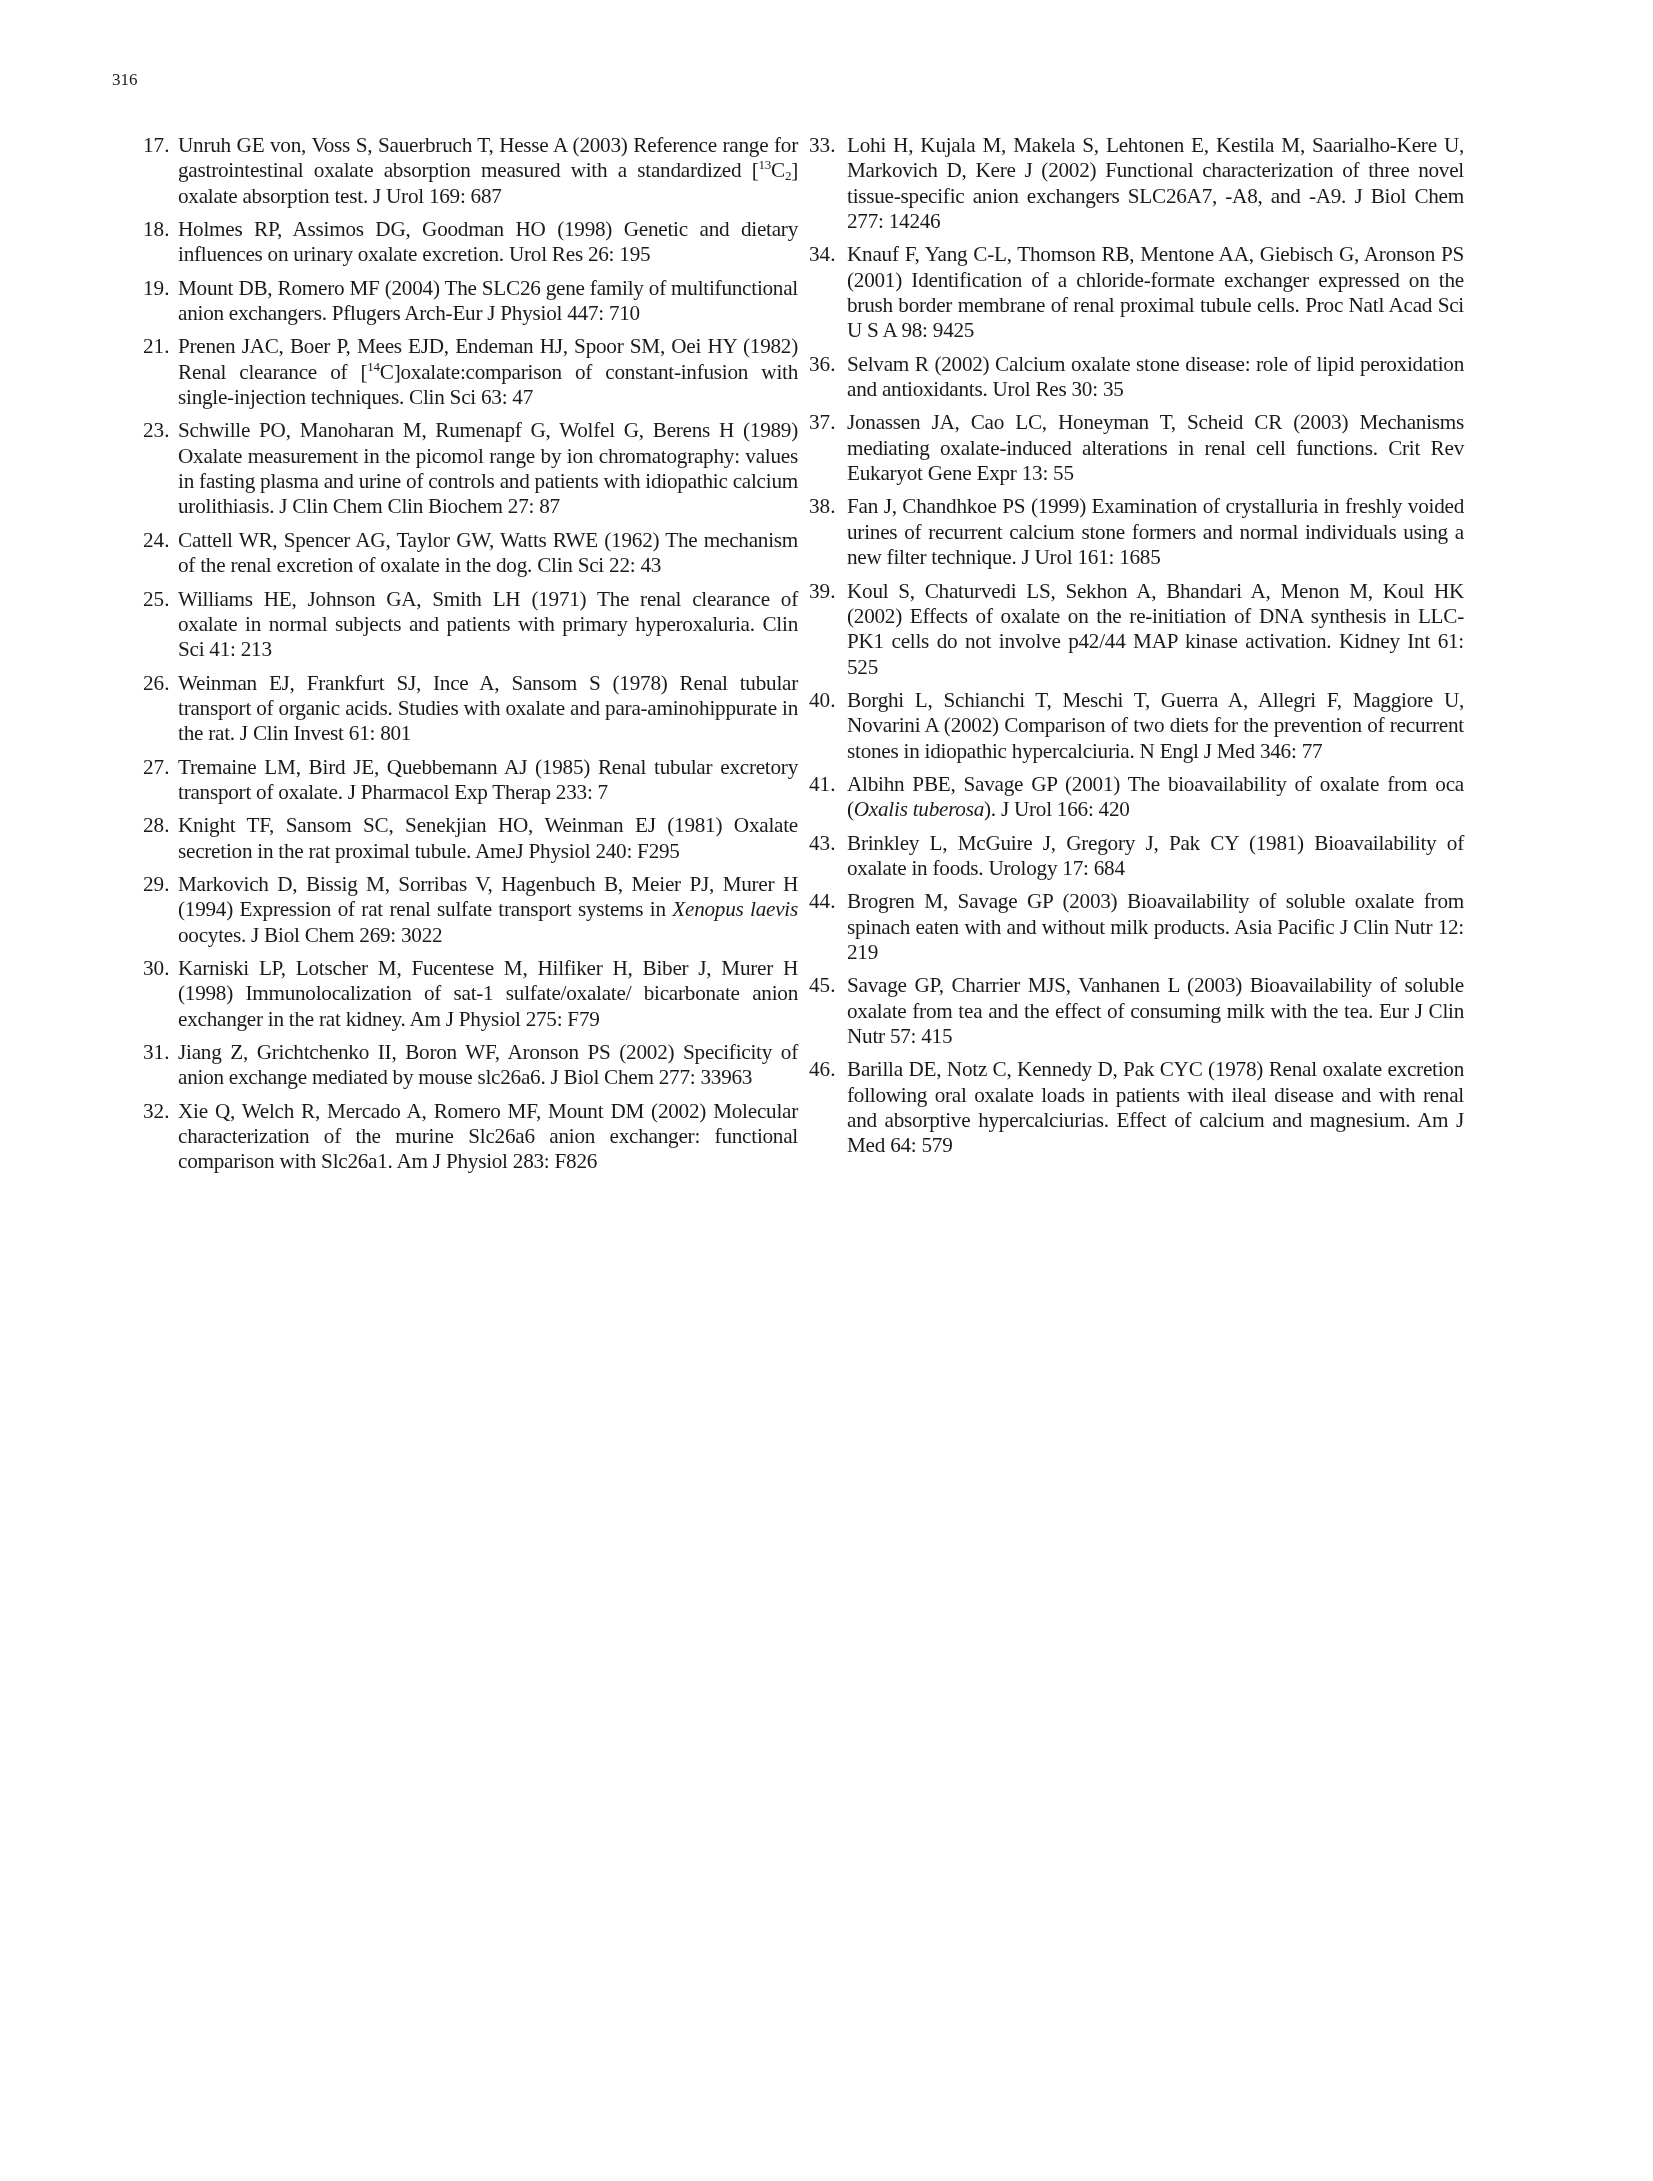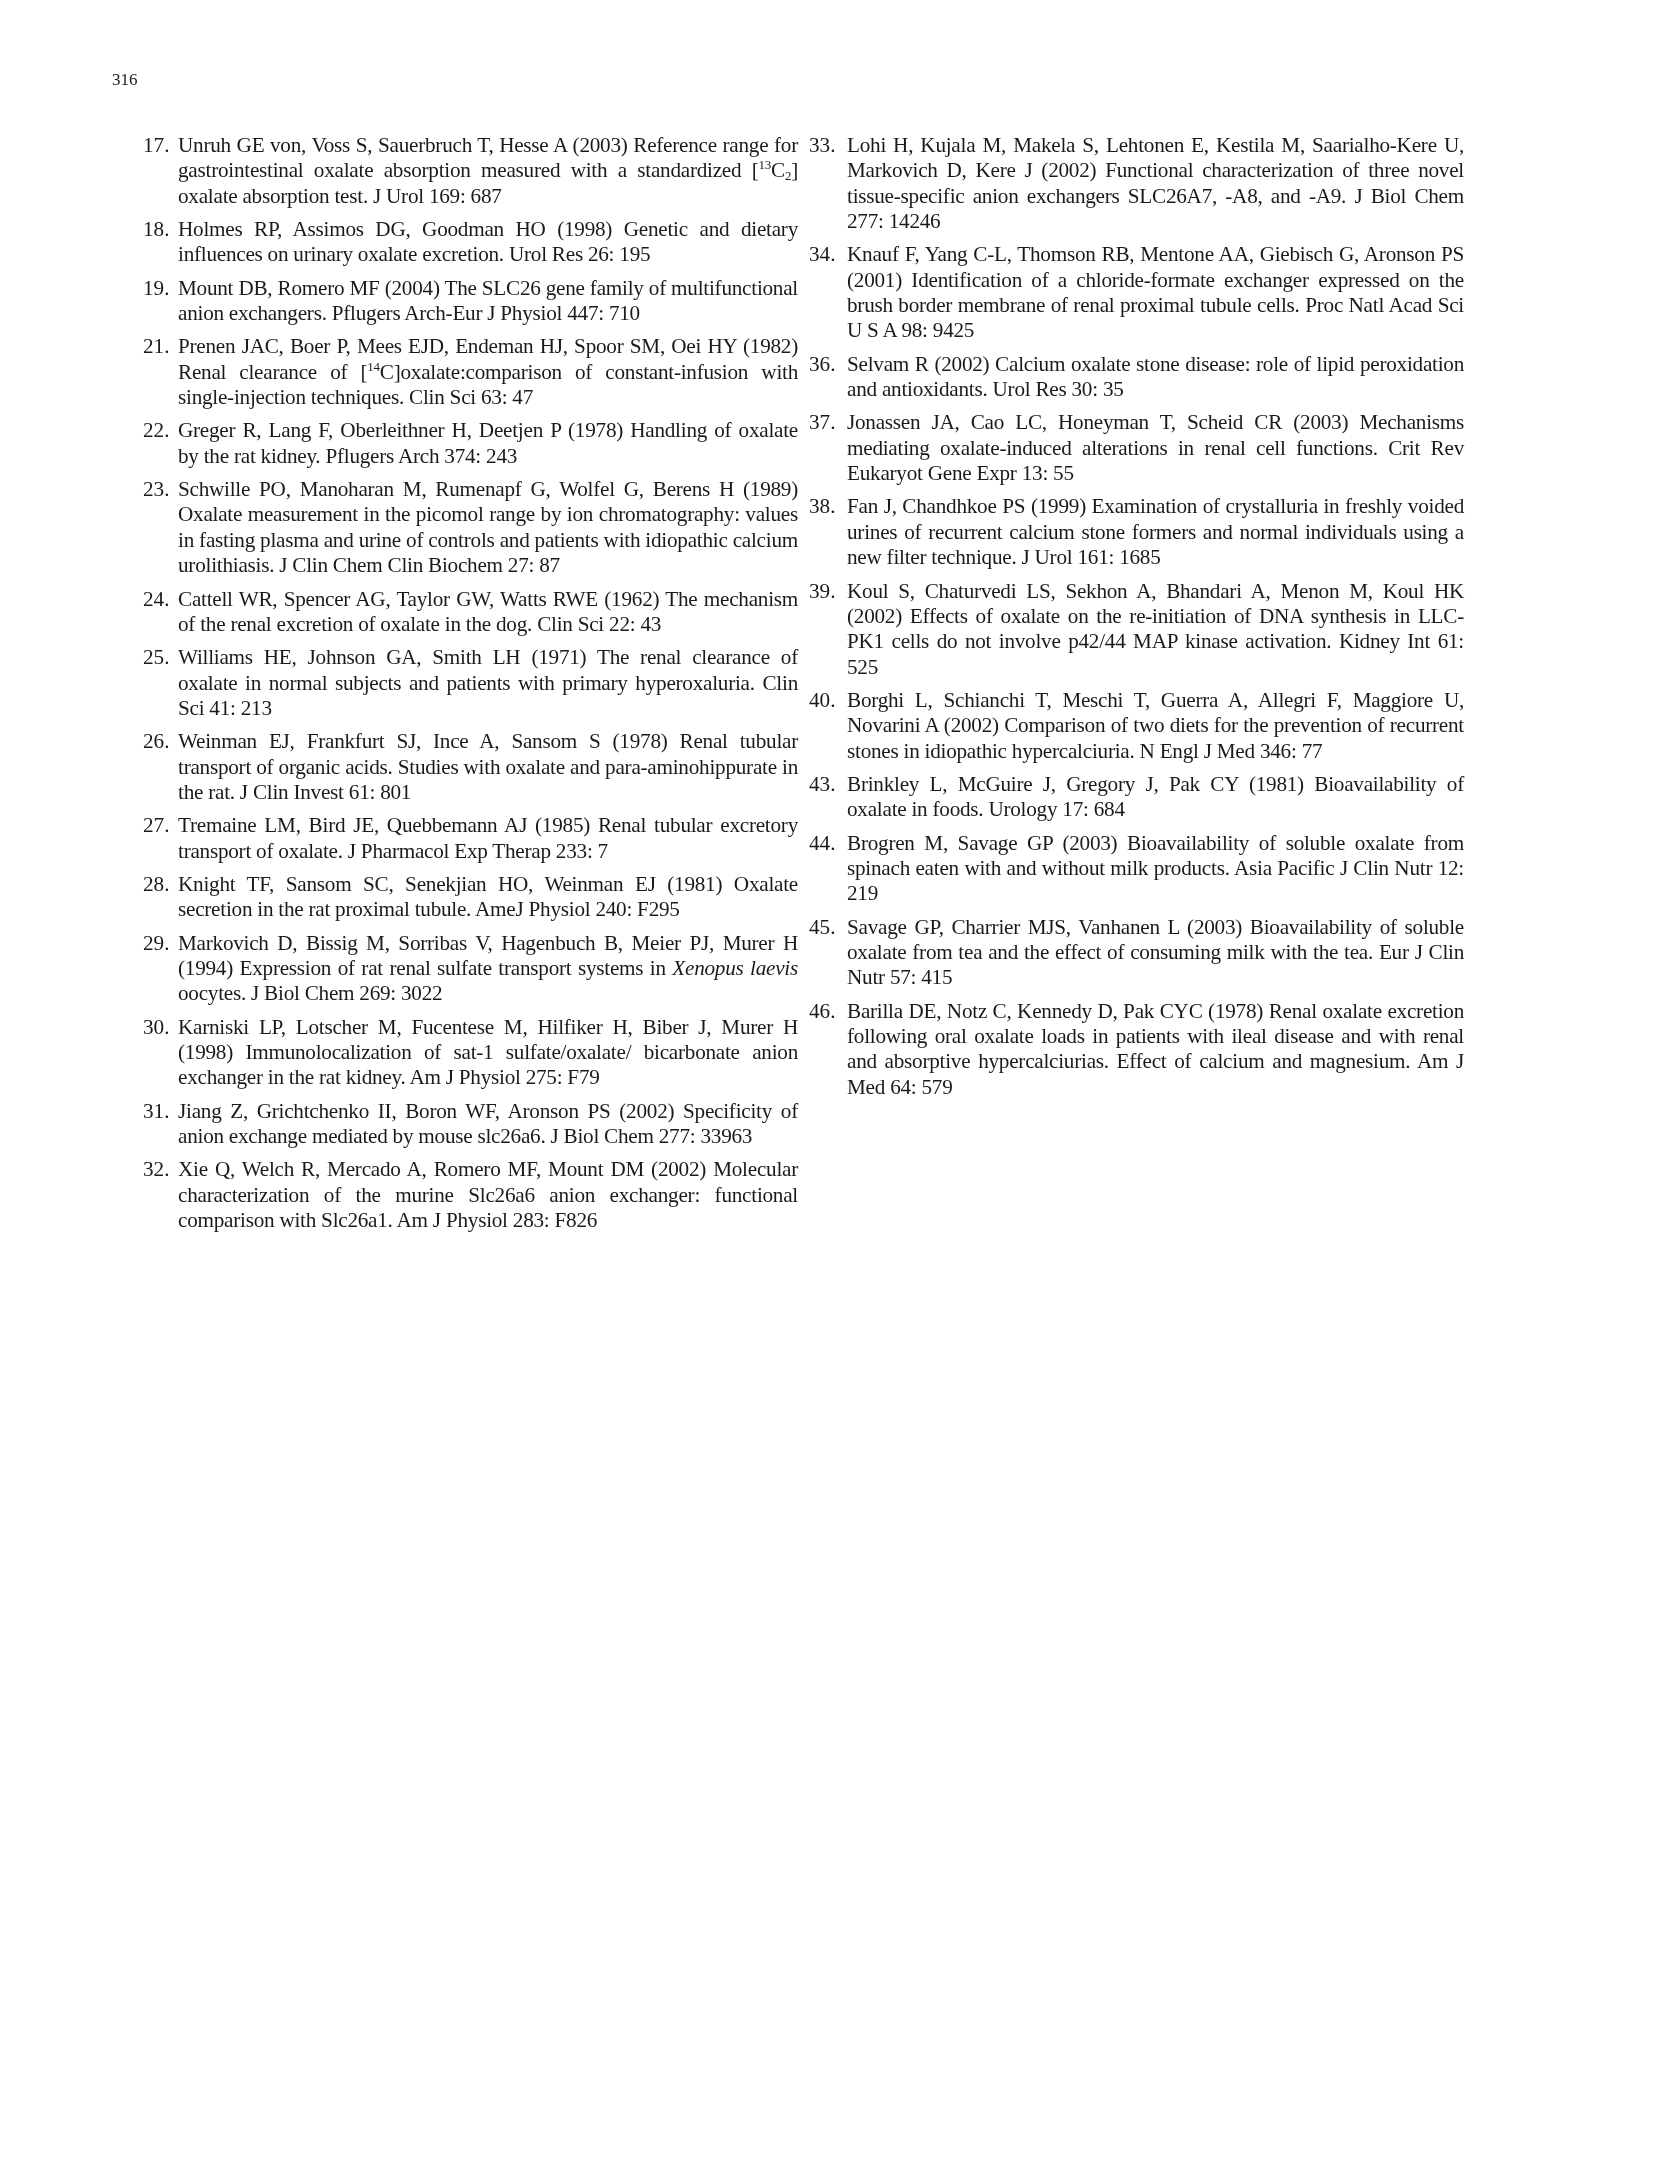--- a/index.html
+++ b/index.html
@@ -74,24 +74,20 @@
     </li>
     <li class="ref">
       <span class="ref-num">19.</span>
       <span class="ref-body"><span>Mount DB, Romero MF (2004) The SLC26 gene family of multifunctional anion exchangers. Pflugers Arch-Eur J Physiol 447: 710</span></span>
     </li>
     <li class="ref">
       <span class="ref-num">21.</span>
       <span class="ref-body"><span>Prenen JAC, Boer P, Mees EJD, Endeman HJ, Spoor SM, Oei HY (1982) Renal clearance of [</span><sup>14</sup><span>C]oxalate:comparison of con­stant-infusion with single-injection techniques. Clin Sci 63: 47</span></span>
     </li>
     <li class="ref">
-      <span class="ref-num">22.</span>
-      <span class="ref-body"><span>Greger R, Lang F, Oberleithner H, Deetjen P (1978) Handling of oxalate by the rat kidney. Pflugers Arch 374: 243</span></span>
-    </li>
-    <li class="ref">
       <span class="ref-num">23.</span>
       <span class="ref-body"><span>Schwille PO, Manoharan M, Rumenapf G, Wolfel G, Berens H (1989) Oxalate measurement in the picomol range by ion chromatography: values in fasting plasma and urine of controls and patients with idiopathic calcium urolithiasis. J Clin Chem Clin Biochem 27: 87</span></span>
     </li>
     <li class="ref">
       <span class="ref-num">24.</span>
       <span class="ref-body"><span>Cattell WR, Spencer AG, Taylor GW, Watts RWE (1962) The mechanism of the renal excretion of oxalate in the dog. Clin Sci 22: 43</span></span>
     </li>
     <li class="ref">
       <span class="ref-num">25.</span>
       <span class="ref-body"><span>Williams HE, Johnson GA, Smith LH (1971) The renal clear­ance of oxalate in normal subjects and patients with primary hyperoxaluria. Clin Sci 41: 213</span></span>
@@ -148,20 +144,24 @@
     </li>
     <li class="ref">
       <span class="ref-num">39.</span>
       <span class="ref-body"><span>Koul S, Chaturvedi LS, Sekhon A, Bhandari A, Menon M, Koul HK (2002) Effects of oxalate on the re-initiation of DNA synthesis in LLC-PK1 cells do not involve p42/44 MAP kinase activation. Kidney Int 61: 525</span></span>
     </li>
     <li class="ref">
       <span class="ref-num">40.</span>
       <span class="ref-body"><span>Borghi L, Schianchi T, Meschi T, Guerra A, Allegri F, Mag­giore U, Novarini A (2002) Comparison of two diets for the prevention of recurrent stones in idiopathic hypercalciuria. N Engl J Med 346: 77</span></span>
     </li>
     <li class="ref">
+      <span class="ref-num">41.</span>
+      <span class="ref-body"><span>Albihn PBE, Savage GP (2001) The bioavailability of oxalate from oca (</span><i>Oxalis tuberosa</i><span>). J Urol 166: 420</span></span>
+    </li>
+    <li class="ref">
       <span class="ref-num">43.</span>
       <span class="ref-body"><span>Brinkley L, McGuire J, Gregory J, Pak CY (1981) Bioavail­ability of oxalate in foods. Urology 17: 684</span></span>
     </li>
     <li class="ref">
       <span class="ref-num">44.</span>
       <span class="ref-body"><span>Brogren M, Savage GP (2003) Bioavailability of soluble oxalate from spinach eaten with and without milk products. Asia Pa­cific J Clin Nutr 12: 219</span></span>
     </li>
     <li class="ref">
       <span class="ref-num">45.</span>
       <span class="ref-body"><span>Savage GP, Charrier MJS, Vanhanen L (2003) Bioavailability of soluble oxalate from tea and the effect of consuming milk with the tea. Eur J Clin Nutr 57: 415</span></span>

